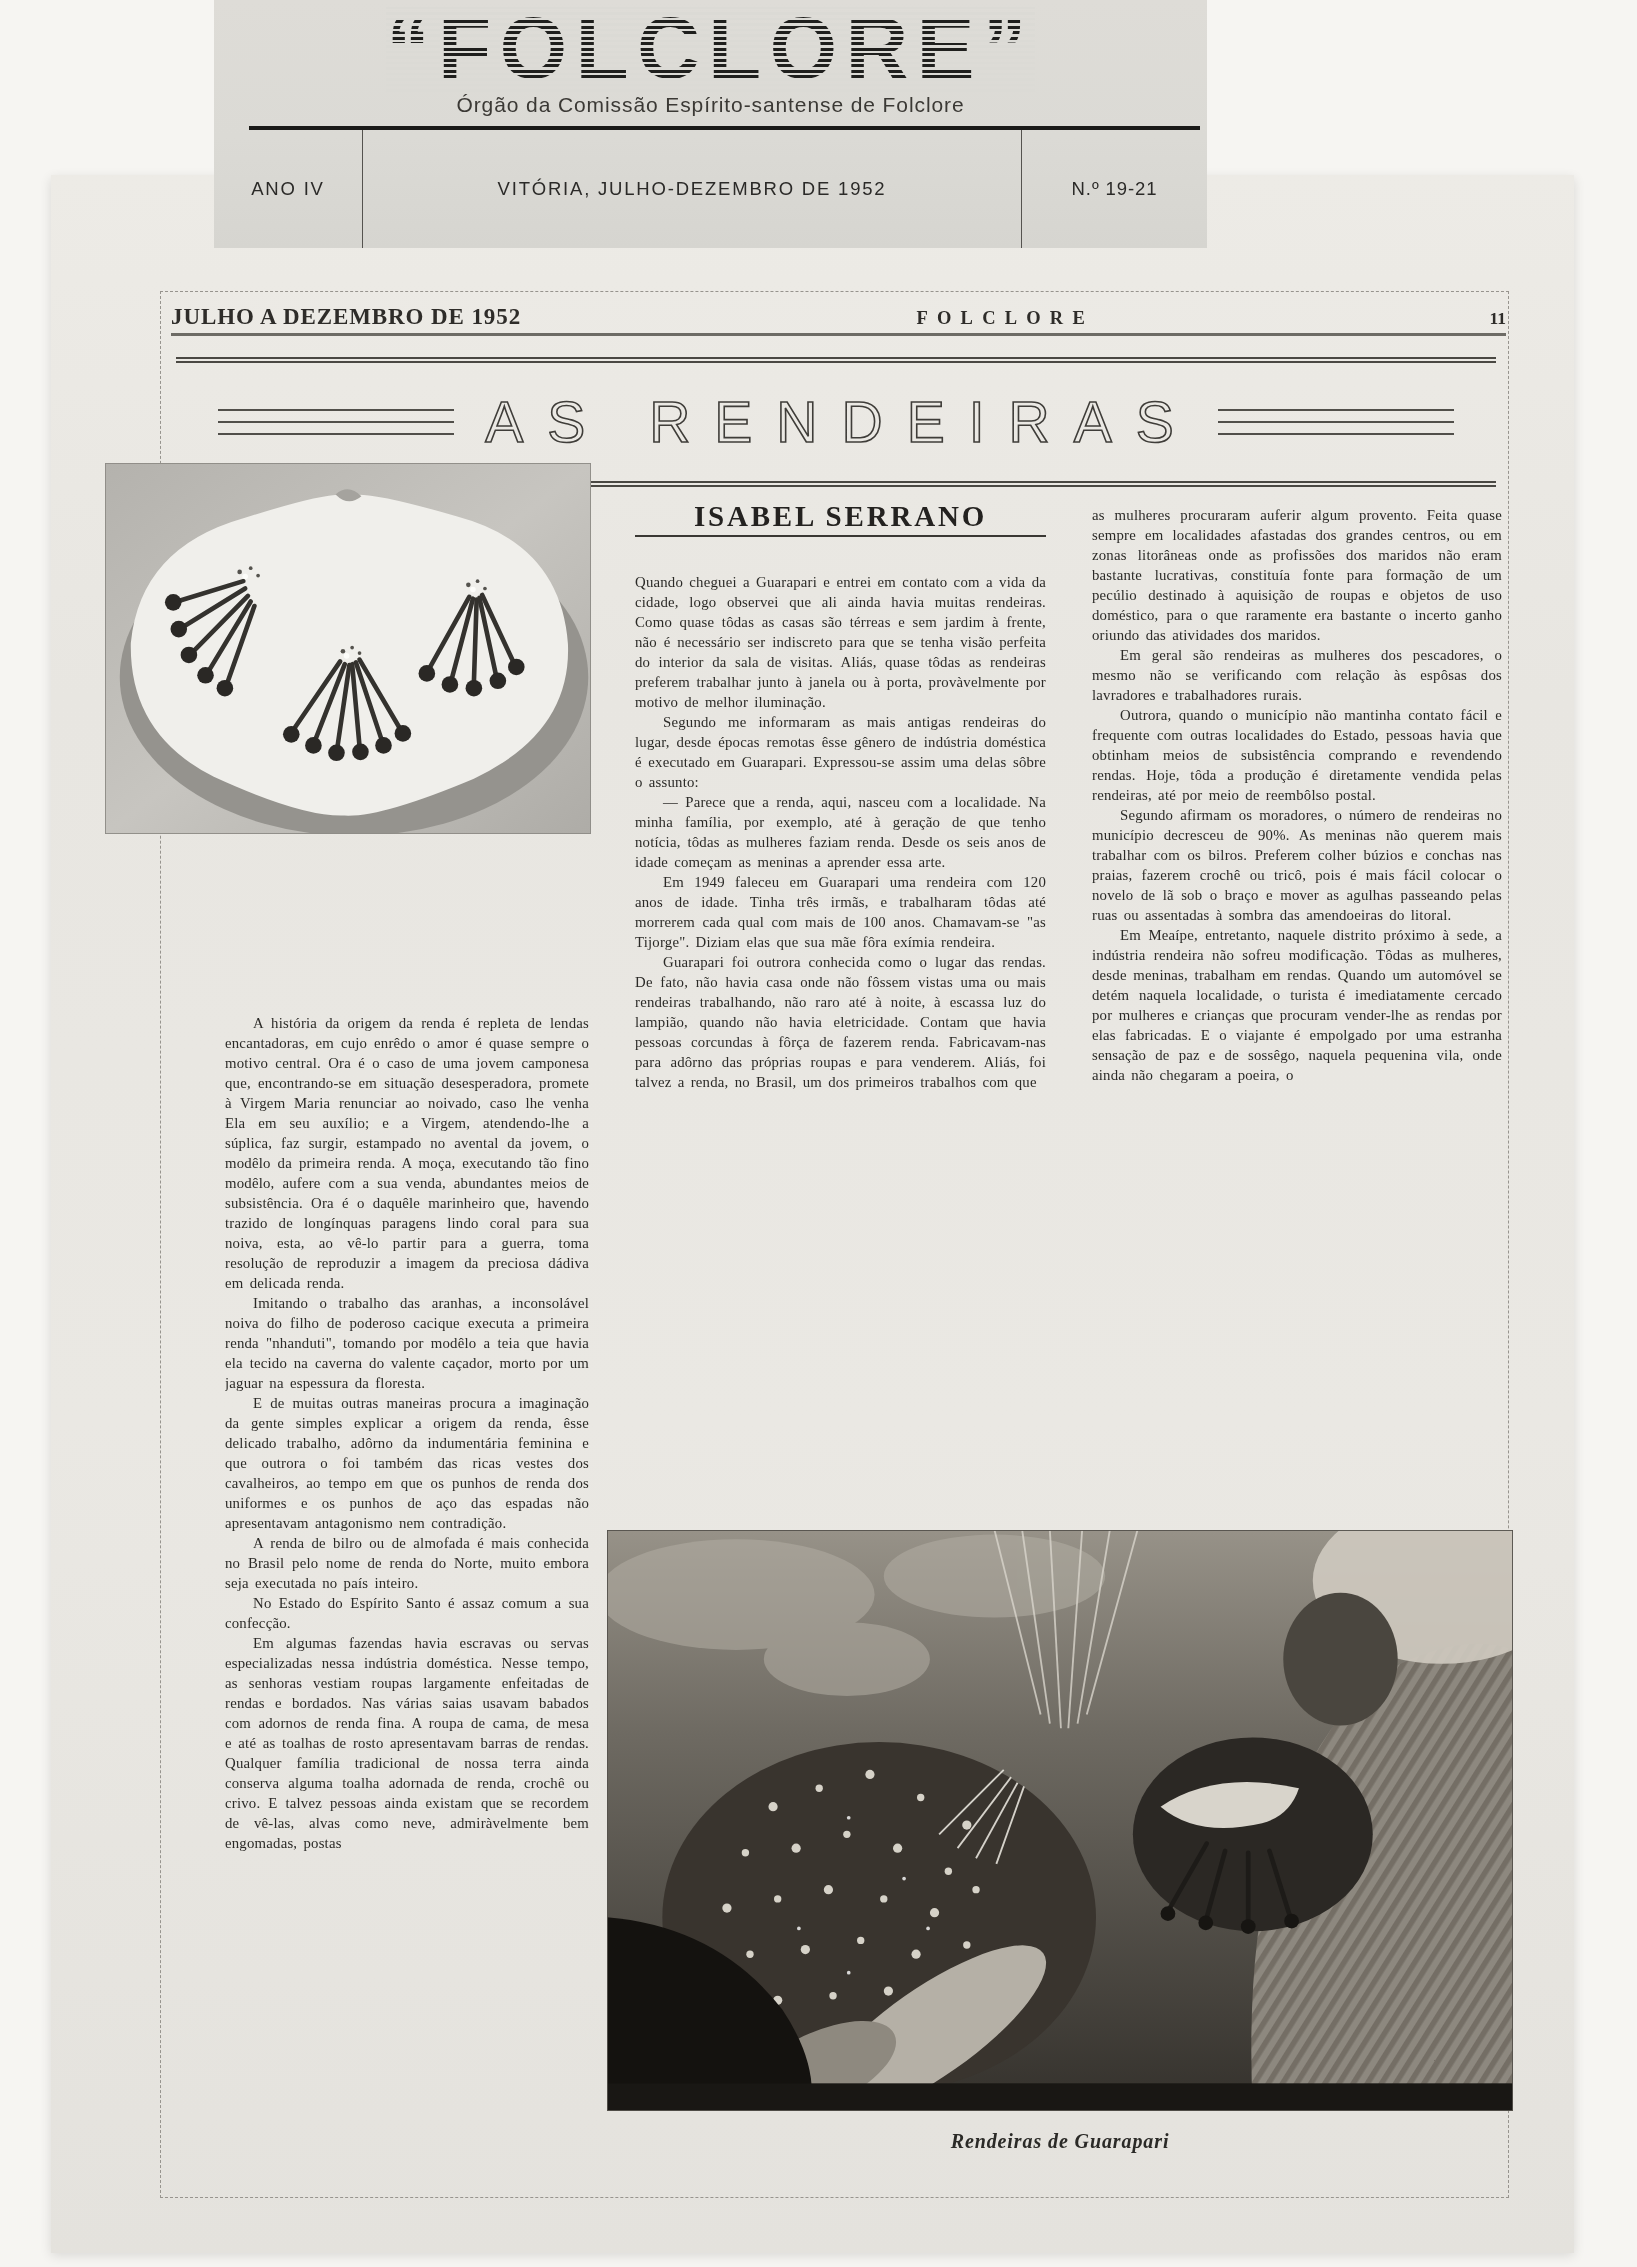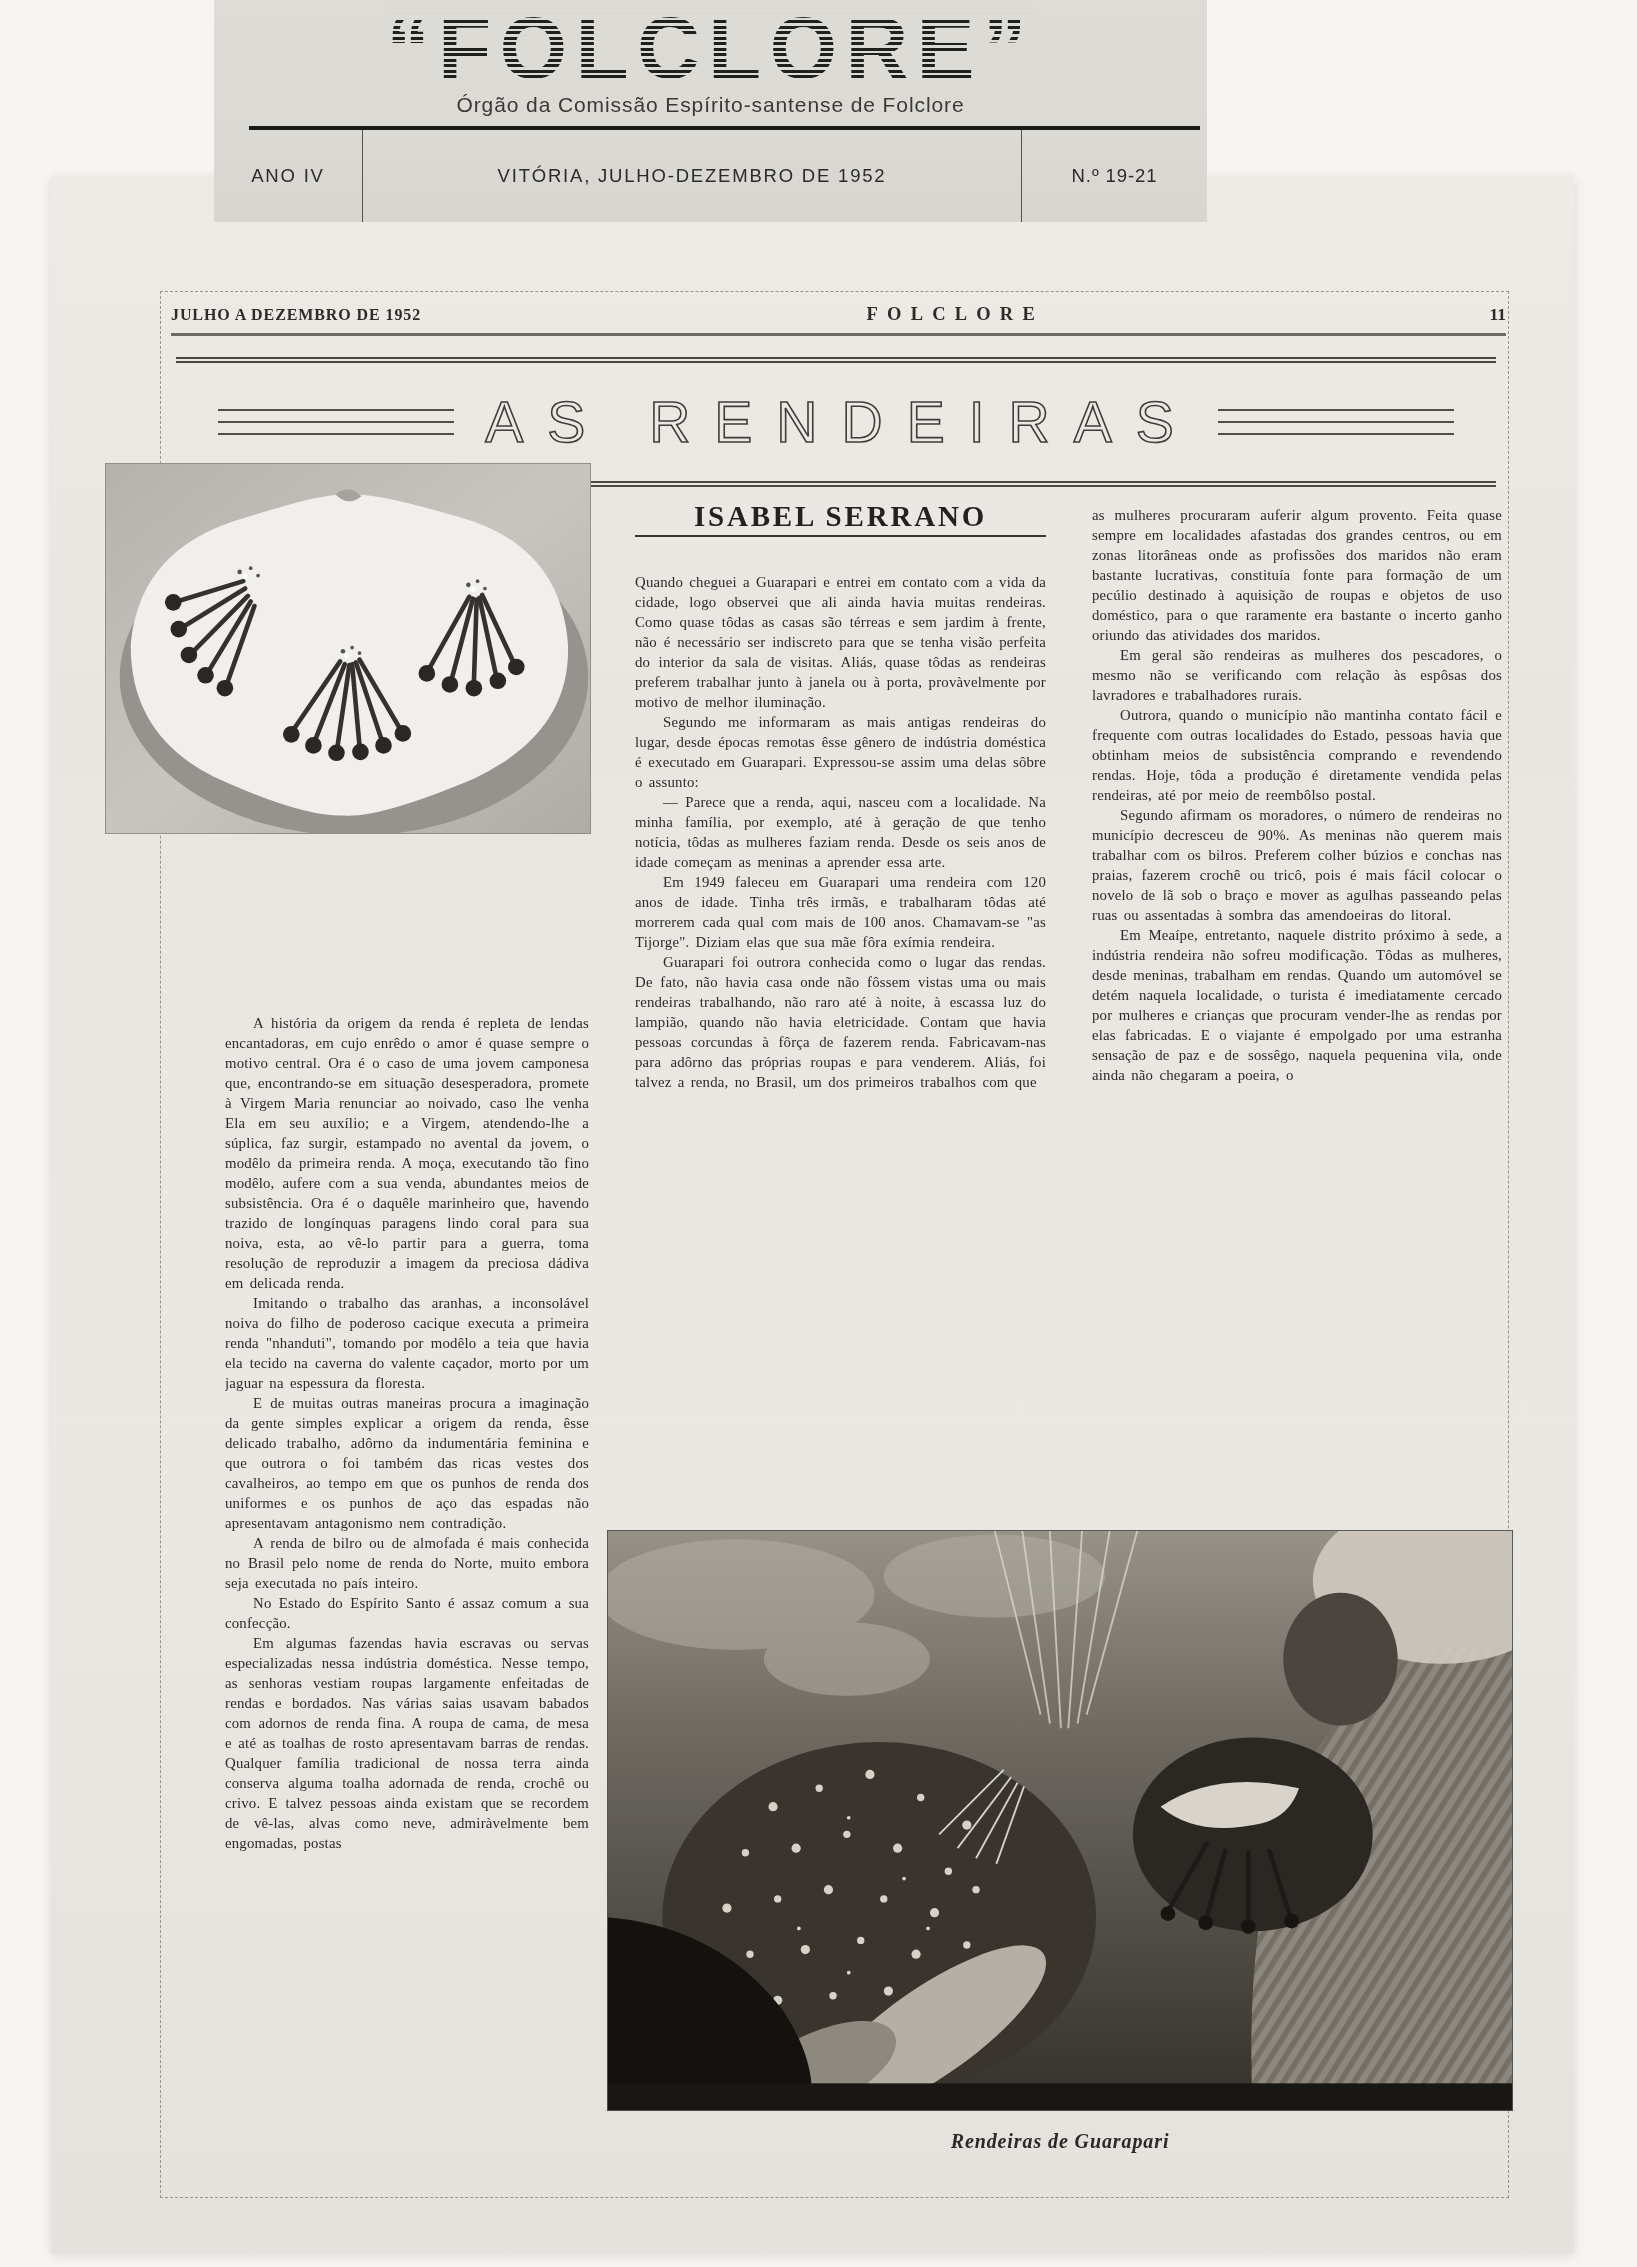--- a/index.html
+++ b/index.html
@@ -6,21 +6,21 @@
   html,body { width:1637px; height:2268px; }
   body {
     position:relative;
     background:#f6f5f2;
     font-family:"Liberation Serif", serif;
     overflow:hidden;
   }
 
   
   .masthead {
-    position:absolute; left:214px; top:0; width:993px; height:222px;
+    position:absolute; left:214px; top:0; width:993px; height:248px;
     background:linear-gradient(180deg,#dedcd7 0%,#dbdad5 55%,#d6d5d0 100%);
     z-index:2; text-align:center;
     display:flex; flex-direction:column;
   }
   .m-title {
     position:relative; display:inline-block; margin:3.7px auto 0;
     font-family:"Liberation Sans", sans-serif;
     font-weight:800; font-size:87px; line-height:1.02; letter-spacing:8.3px;
     color:#1f1f1d; white-space:nowrap;
   }
@@ -57,21 +57,21 @@
   }
   .frame {
     position:absolute; left:109px; top:116px; width:1349px; height:1907px;
     border:0.9px dashed #97948e;
   }
 
   .page-header {
     position:absolute; left:120px; top:129px; width:1335px;
     display:flex; align-items:baseline; font-weight:700; color:#2e2c29;
   }
-  .ph-left { font-size:16px; letter-spacing:0.9px;text-align:right; }
+  .ph-left { font-size:23px; letter-spacing:0.9px;text-align:right; }
   .ph-center { flex:1; text-align:center; font-size:18.5px; letter-spacing:9.2px; }
   .ph-num { font-size:17.5px; }
   .header-rule {
     position:absolute; left:120px; top:158px; width:1335px; height:2.8px;
     background:#57554f; opacity:.85;
   }
 
   .banner {
     position:absolute; left:125px; top:182px; width:1320px; height:130px;
     border-top:6.5px double #4a4843; border-bottom:6.5px double #4a4843;

